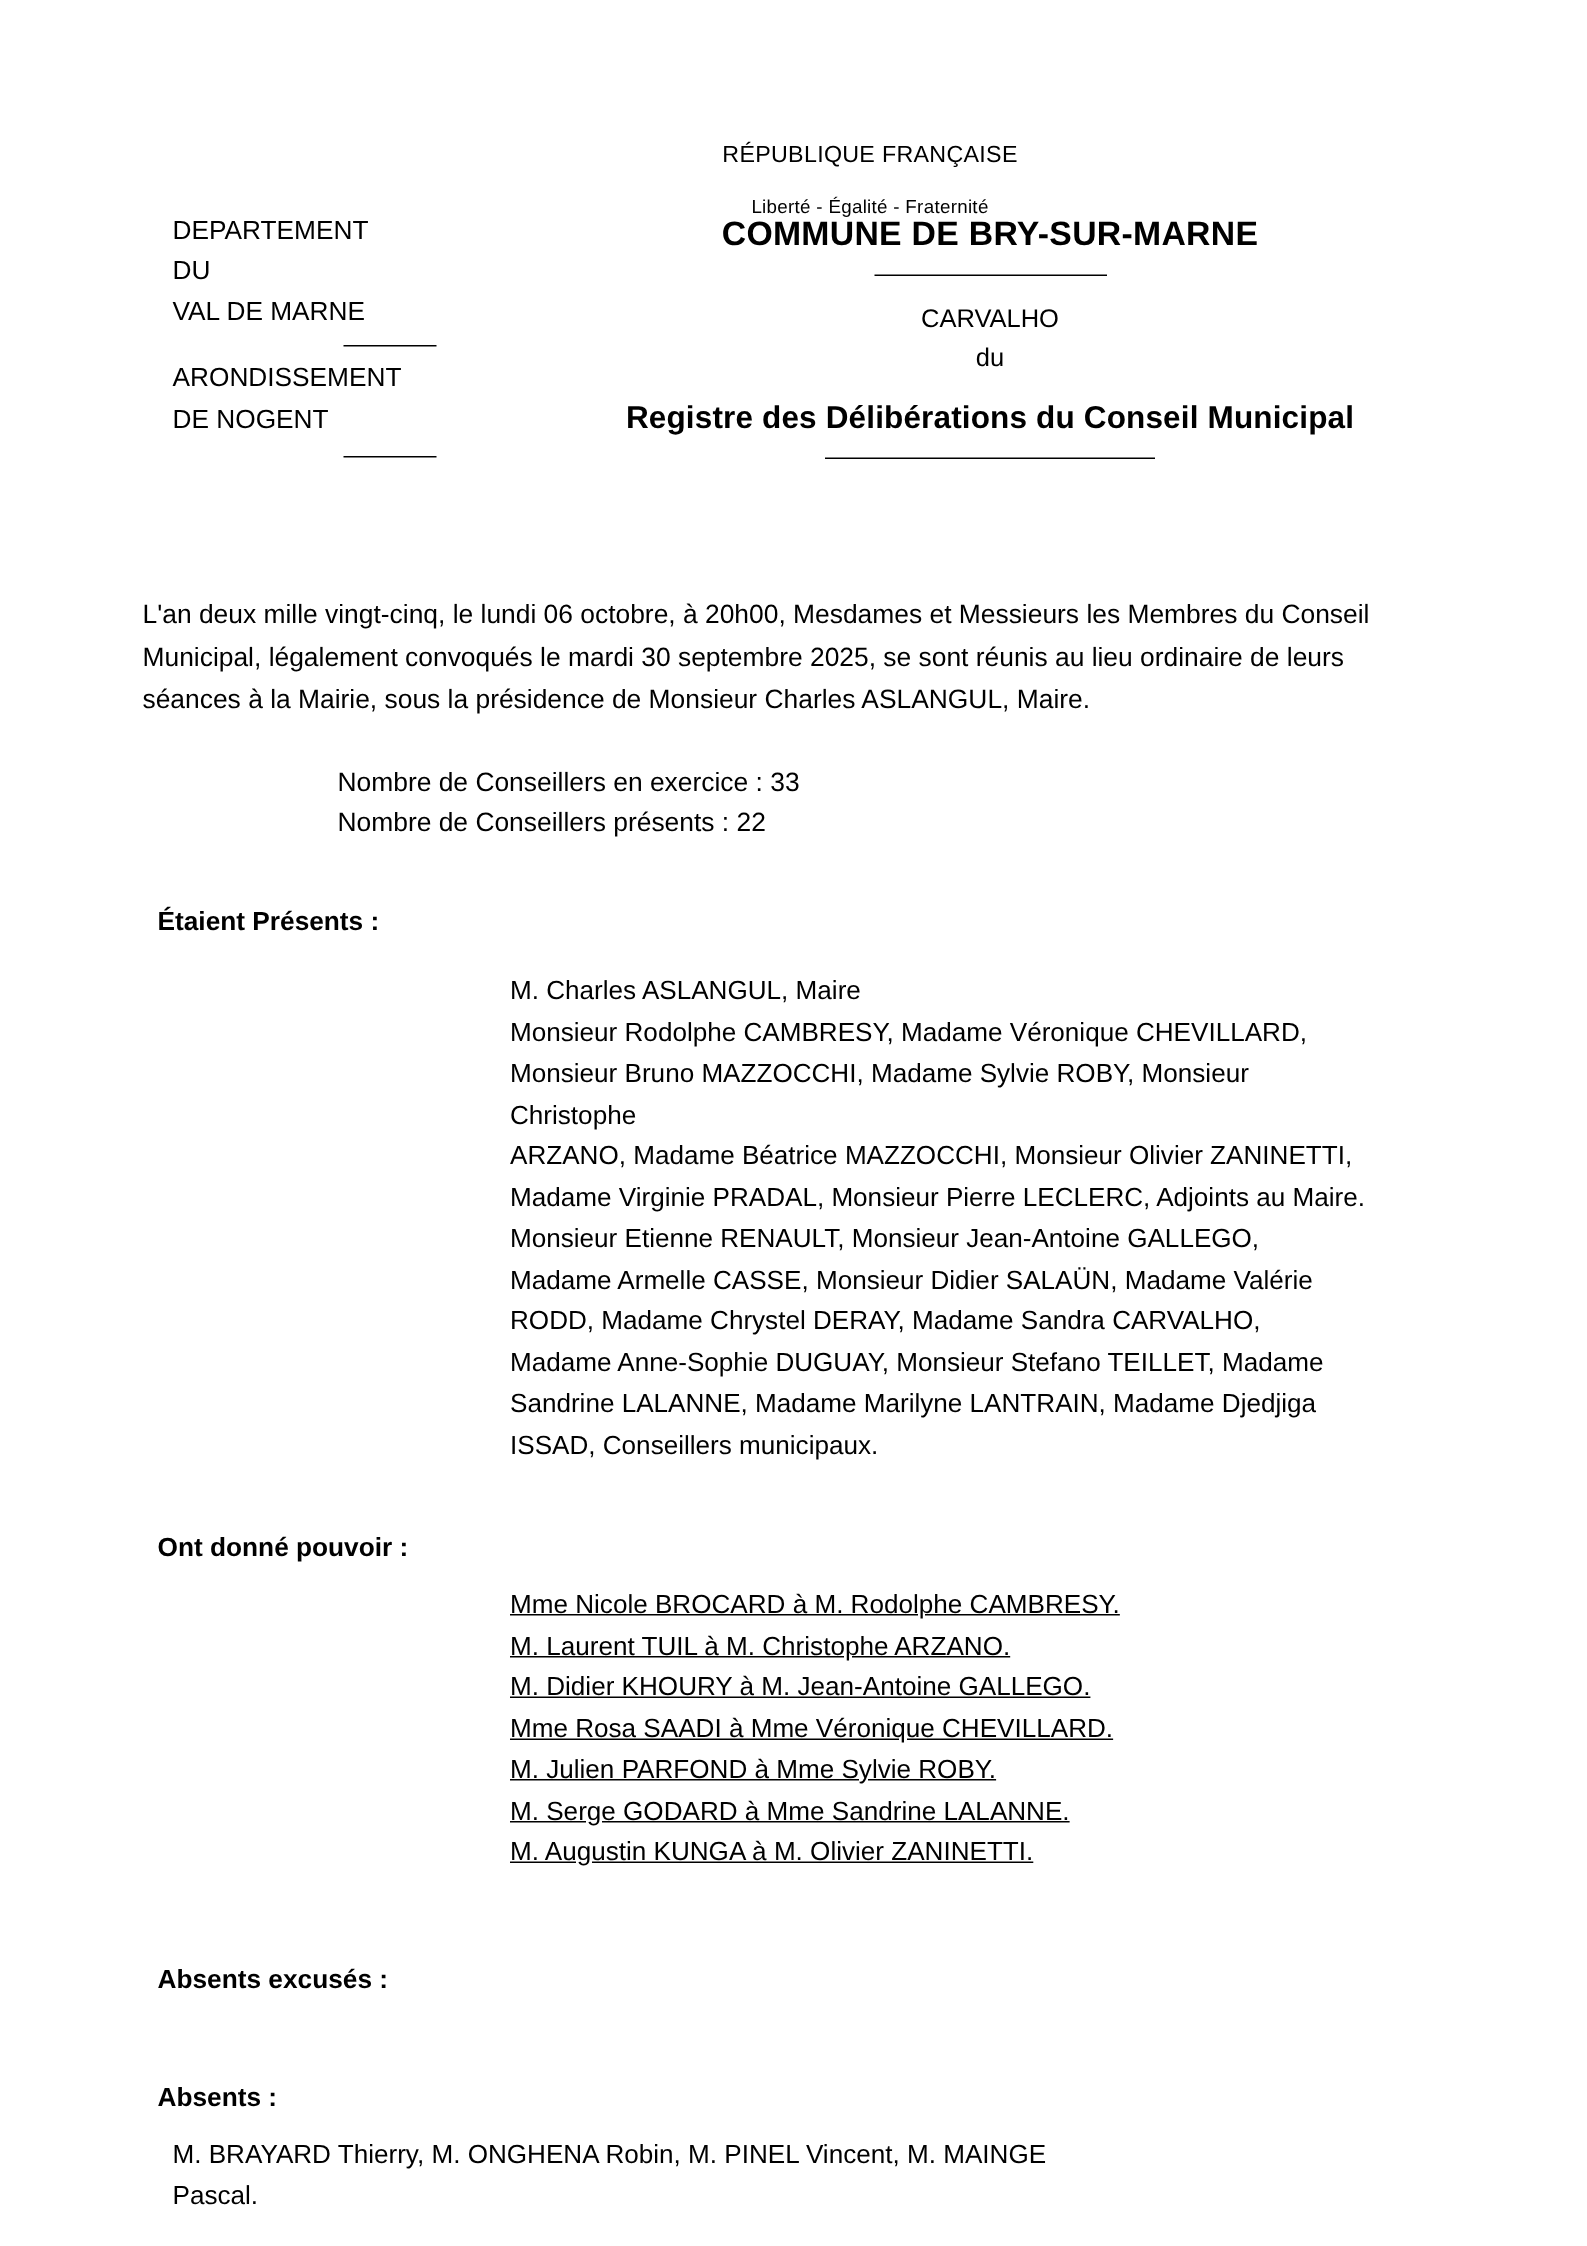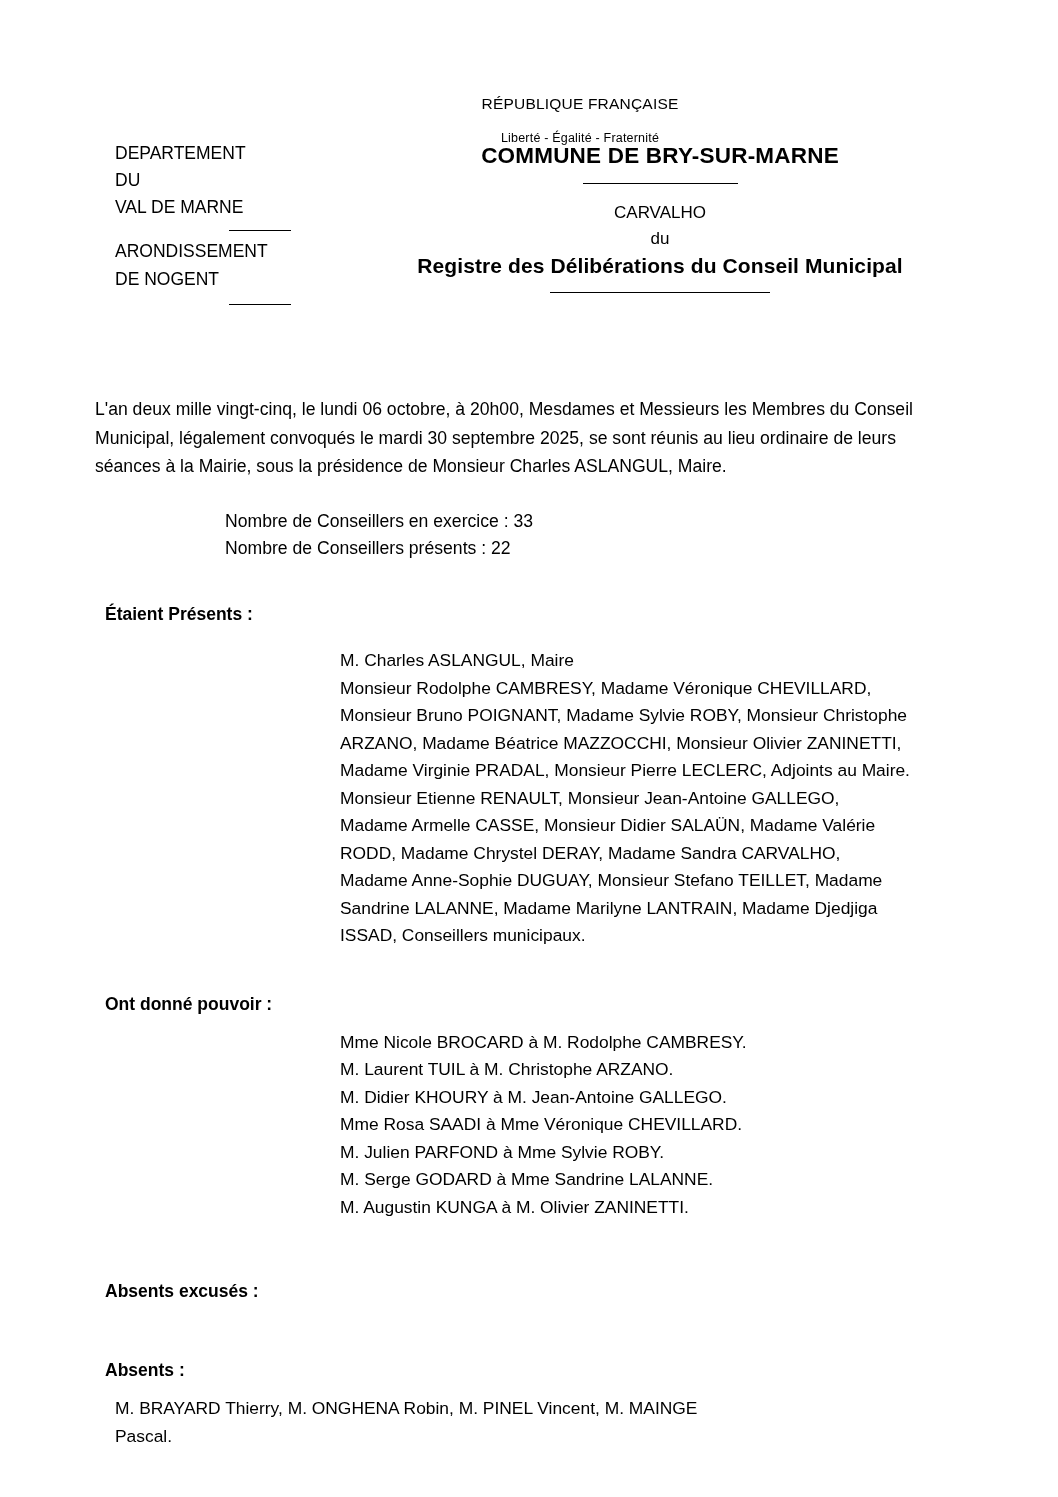--- a/index.html
+++ b/index.html
@@ -76,21 +76,21 @@
     border-bottom: 1.6px solid #000;
     margin: 14px auto 16px auto;
   }
   .extrait {
     font-size: 17px;
     line-height: 1.5;
   }
   .registre-title {
     font-size: 21px;
     font-weight: bold;
-    margin-top: 3px;
+    margin-top: 16px;
     letter-spacing: .1px;
   }
   .rule-long {
     width: 220px;
     border-bottom: 1.6px solid #000;
     margin: 14px auto 0 auto;
   }
 
   
   .intro {
@@ -123,21 +123,21 @@
     font-size: 17.4px;
     line-height: 1.58;
     margin-top: 4px;
   }
   .section-body .line { display: block; }
 
   .section.presents { margin-top: 42px; }
   .section.presents .section-body { margin-top: 22px; }
 
   .section.pouvoir { margin-top: 44px; }
-  .section.pouvoir .section-body { margin-top: 14px; }
+  .section.pouvoir .section-body { margin-top: 14px; text-decoration: underline; }
 
   .section.absents-excuses { margin-top: 60px; }
   .section.absents { margin-top: 58px; }
   .section.absents .section-body { margin-top: 14px; margin-left: 20px; }
 
   .section.secretaire { margin-top: 12px; }
   .section.secretaire .section-label,
   .section.secretaire .section-body {
     display: inline-block;
     vertical-align: top;
@@ -184,21 +184,21 @@
   <div class="counts">
     <div>Nombre de Conseillers en exercice : 33</div>
     <div>Nombre de Conseillers présents : 22</div>
   </div>
 
   <div class="section presents">
     <div class="section-label">Étaient Présents :</div>
     <div class="section-body">
       <span class="line">M. Charles ASLANGUL, Maire</span>
       <span class="line">Monsieur Rodolphe CAMBRESY, Madame Véronique CHEVILLARD,</span>
-      <span class="line">Monsieur Bruno POIGNANT, Madame Sylvie ROBY, Monsieur Christophe</span>
+      <span class="line">Monsieur Bruno MAZZOCCHI, Madame Sylvie ROBY, Monsieur Christophe</span>
       <span class="line">ARZANO, Madame Béatrice MAZZOCCHI, Monsieur Olivier ZANINETTI,</span>
       <span class="line">Madame Virginie PRADAL, Monsieur Pierre LECLERC, Adjoints au Maire.</span>
       <span class="line">Monsieur Etienne RENAULT, Monsieur Jean-Antoine GALLEGO,</span>
       <span class="line">Madame Armelle CASSE, Monsieur Didier SALAÜN, Madame Valérie</span>
       <span class="line">RODD, Madame Chrystel DERAY, Madame Sandra CARVALHO,</span>
       <span class="line">Madame Anne-Sophie DUGUAY, Monsieur Stefano TEILLET, Madame</span>
       <span class="line">Sandrine LALANNE, Madame Marilyne LANTRAIN, Madame Djedjiga</span>
       <span class="line">ISSAD, Conseillers municipaux.</span>
     </div>
   </div>

